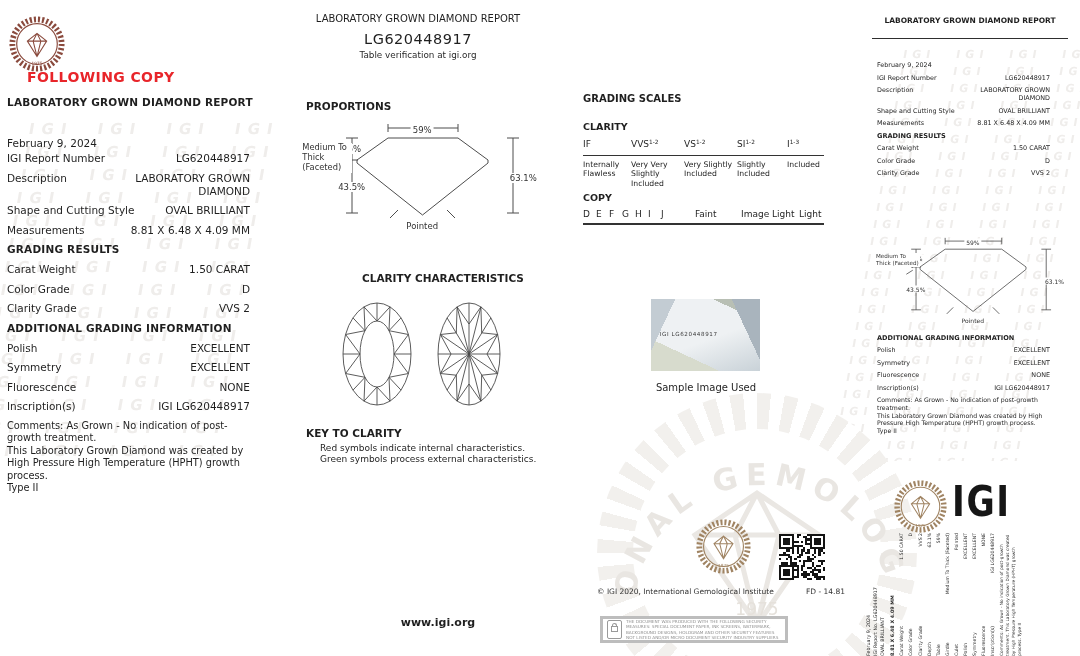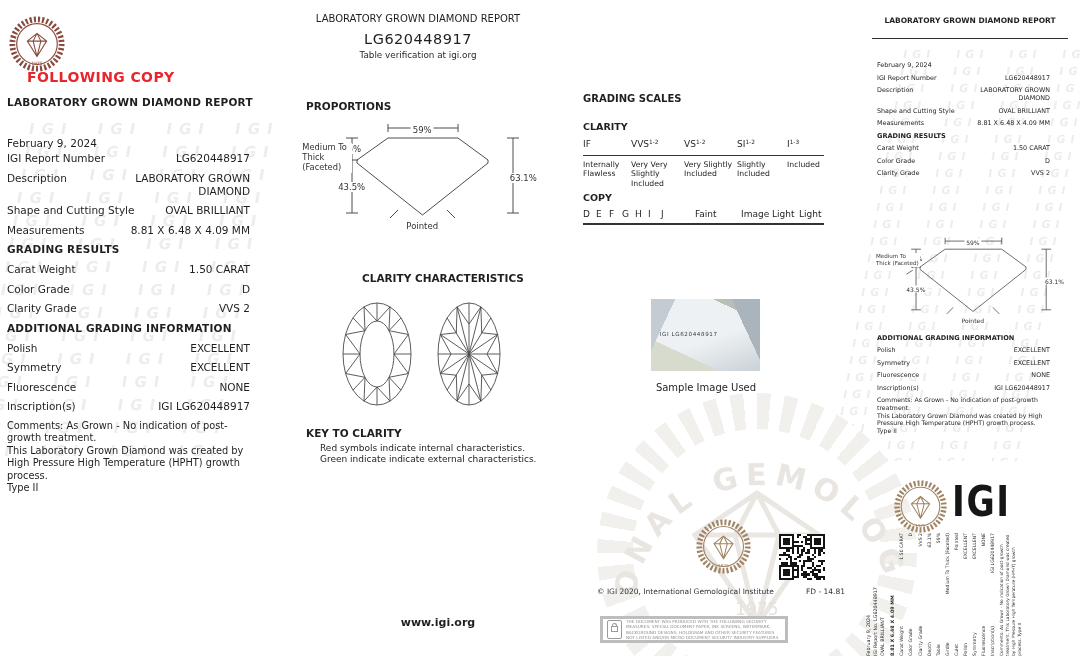--- a/index.html
+++ b/index.html
@@ -287,21 +287,21 @@
         <line x1="122.4" y1="78.5" x2="133.0" y2="59.0"></line>
         <line x1="122.4" y1="39.5" x2="133.0" y2="59.0"></line>
         <line x1="122.4" y1="39.5" x2="138.3" y2="37.8"></line>
         <line x1="139.1" y1="11.9" x2="138.3" y2="37.8"></line>
         <line x1="139.1" y1="11.9" x2="151.0" y2="29.0"></line>
       </g>
   </svg>
   <div class="kts-h">KEY TO CLARITY</div>
   <div class="kts-lines">
     <div>Red symbols indicate internal characteristics.</div>
-    <div>Green indicate indicate external characteristics.</div>
+    <div>Green symbols process external characteristics.</div>
   </div>
   <div class="website">www.igi.org</div>
 
   <div class="gs">
     <div class="gs-h">GRADING SCALES</div>
     <div class="cl-h">CLARITY</div>
     <div class="cl-codes">
       <span class="c0"><span>IF</span><sup></sup></span>
       <span class="c1"><span>VVS</span><sup>1-2</sup></span>
       <span class="c2"><span>VS</span><sup>1-2</sup></span>

